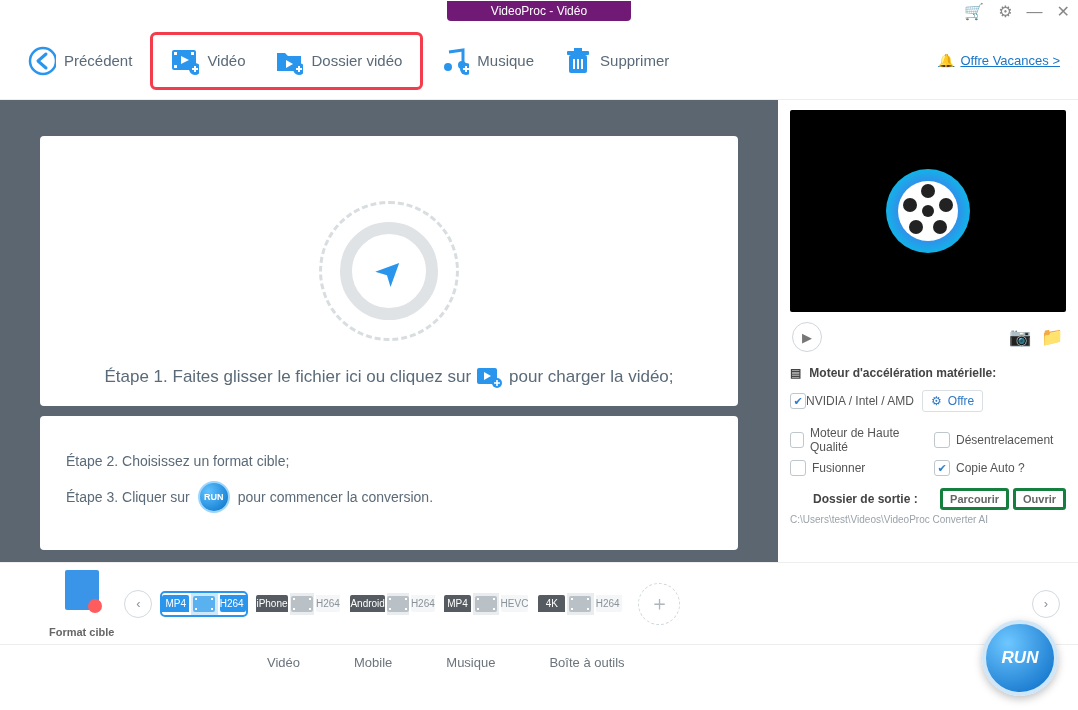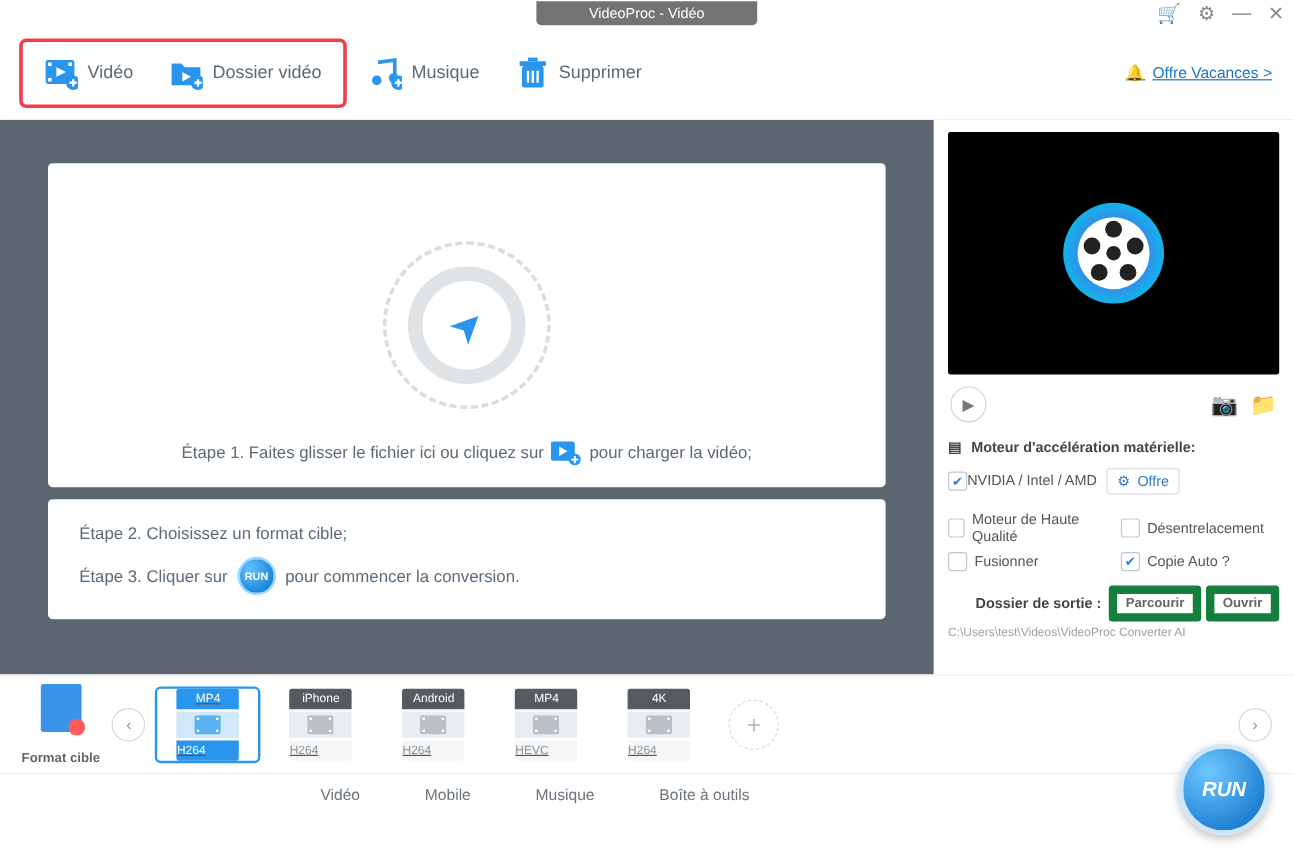--- a/index.html
+++ b/index.html
@@ -1,71 +1,71 @@
 <!DOCTYPE html>
 <html><head>
 <meta charset="utf-8">
 <style>
 * { margin:0; padding:0; box-sizing:border-box; font-family: -apple-system, "Segoe UI", Arial, sans-serif; }
 body { width:1078px; height:710px; background:#fff; color:#555; overflow:hidden; font-size:13px; }
 
 
 .titlebar { height:22px; display:flex; align-items:center; justify-content:center; position:relative; }
-.titlechip { background:#737373; color:#fff; padding:3px 44px; border-radius:0 0 4px 4px; font-size:12px; }
+.titlechip { background:#701a75; color:#fff; padding:3px 44px; border-radius:0 0 4px 4px; font-size:12px; }
 .titleright { position:absolute; right:8px; top:2px; display:flex; gap:14px; align-items:center; color:#888; }
 .titleright span { cursor:pointer; font-size:16px; }
 
 
 .toolbar { height:78px; border-bottom:1px solid #eee; display:flex; align-items:center; padding:0 16px; gap:6px; position:relative; }
 .tbtn { display:flex; align-items:center; gap:8px; padding:8px 12px; cursor:pointer; color:#5a6a78; font-size:15px; }
 .tbtn .ic { width:28px; height:28px; display:flex; align-items:center; justify-content:center; }
 .redbox { border:3px solid #f33c4c; border-radius:6px; padding:4px 6px; display:flex; gap:6px; }
 .offre { position:absolute; right:18px; color:#1a77c7; text-decoration:underline; display:flex; align-items:center; gap:6px; font-size:13px; }
 .bell { color:#ff9233; }
 
 
 .main { display:flex; height:462px; }
 .left { flex:1; background:#5b6670; position:relative; padding:36px 40px 18px; }
 .dropcard { background:#fff; border-radius:4px; height:270px; display:flex; flex-direction:column; align-items:center; justify-content:center; position:relative; overflow:hidden; }
 .dashcircle { width:140px; height:140px; border:3px dashed #d8dde0; border-radius:50%; display:flex; align-items:center; justify-content:center; }
 .innercircle { width:98px; height:98px; border:12px solid #dfe3e6; border-radius:50%; display:flex; align-items:center; justify-content:center; }
 .arrowup { color:#2a95ec; font-size:34px; transform:rotate(-45deg); }
-.step1 { position:absolute; bottom:18px; color:#5a6a78; display:flex; align-items:center; gap:6px; font-size:14px; }
-.stepcard { background:#fff; border-radius:4px; margin-top:10px; padding:14px 26px; color:#5a6a78; font-size:14px;text-align:center; }
+.step1 { position:absolute; bottom:18px; color:#5a6a78; display:flex; align-items:center; gap:6px; font-size:17px; }
+.stepcard { background:#fff; border-radius:4px; margin-top:10px; padding:31px 26px; color:#5a6a78; font-size:14px;text-align:center; }
 .stepcard .row { display:flex; align-items:center; gap:8px; padding:6px 0; }
 .runicon { width:32px; height:32px; border-radius:50%; background:radial-gradient(circle at 30% 30%,#5fc1ff,#0670c8); color:#fff; display:flex; align-items:center; justify-content:center; font-size:9px; font-weight:bold; border:2px solid #9cd6ff; }
 
 
 .right { width:300px; padding:10px 12px; display:flex; flex-direction:column; }
 .preview { background:#000; height:202px; border-radius:2px; display:flex; align-items:center; justify-content:center; }
 .filmreel { width:100px; height:100px; }
 .playerrow { display:flex; align-items:center; gap:10px; padding:10px 2px; }
 .playbtn { width:30px; height:30px; border:1px solid #cfd6db; border-radius:50%; display:flex; align-items:center; justify-content:center; cursor:pointer; color:#777; }
 .spacer { flex:1; }
 .grayic { color:#b5bbc0; font-size:18px; cursor:pointer; }
 .hwhdr { display:flex; align-items:center; gap:8px; font-weight:bold; color:#444; font-size:12px; padding:4px 0; }
 .hwrow { display:flex; align-items:center; justify-content:flex-start; gap:8px; padding:6px 0; font-size:12px; }
 .chk { width:16px; height:16px; border:1px solid #bfc7cd; border-radius:3px; display:inline-flex; align-items:center; justify-content:center; font-size:11px; color:#2a7fd4; }
 .chk.on::after { content:"✔"; }
 .optbtn { border:1px solid #d9dfe3; border-radius:3px; padding:3px 8px; display:flex; align-items:center; gap:6px; font-size:12px; cursor:pointer; color:#3079c4; }
 .optgrid { display:grid; grid-template-columns:1fr 1fr; gap:6px 12px; padding:8px 0 12px; font-size:12px; color:#555; }
 .optgrid label { display:flex; align-items:center; gap:6px; }
 .outhdr { font-weight:bold; font-size:12px; color:#444; display:flex; align-items:center;margin-left:23px; }
 .outhdr .btns { margin-left:auto; display:flex; gap:4px; }
-.smallbtn { border:7px solid #15803d; border-radius:3px; padding:2px 7px; font-size:11px; cursor:pointer; color:#666; background:#fff; }
+.smallbtn { border:3px solid #15803d; border-radius:3px; padding:2px 7px; font-size:11px; cursor:pointer; color:#666; background:#fff; }
 .outpath { font-size:10px; color:#9aa2a8; padding:4px 0 0; }
 
 
 .formats { height:82px; border-top:1px solid #eee; display:flex; align-items:center; padding:0 18px; gap:10px; position:relative; }
-.ftlabel { display:flex; flex-direction:column; align-items:center; gap:16px; cursor:pointer; }
+.ftlabel { display:flex; flex-direction:column; align-items:center; gap:16px; cursor:pointer;margin-left:31px; }
 .ftlabel .doc { width:34px; height:40px; background:#3a94e8; border-radius:2px; position:relative; }
 .ftlabel .doc::after { content:""; position:absolute; right:-3px; bottom:-3px; width:14px; height:14px; background:#ff5d5d; border-radius:50%; }
 .ftlabel span { font-size:11px; color:#666; font-weight:bold; }
 .navcirc { width:28px; height:28px; border:1px solid #d3d9dd; border-radius:50%; display:flex; align-items:center; justify-content:center; cursor:pointer; color:#8a9299; }
-.preset { width:84px; display:flex; flex-direction:column; align-items:center; gap:2px; cursor:pointer;text-decoration:underline; }
+.preset { width:84px; display:flex; flex-direction:row; align-items:center; gap:2px; cursor:pointer; }
 .preset .top { background:#555b61; color:#fff; width:52px; text-align:center; font-size:10px; padding:3px 0; border-radius:2px 2px 0 0; }
 .preset .mid { background:#e9edef; width:52px; height:22px; display:flex; align-items:center; justify-content:center; }
 .preset .bot { background:#f4f6f7; color:#8a9299; width:52px; text-align:left; font-size:10px; padding:3px 0; border-radius:0 0 2px 2px; }
 .preset.sel .top { background:#2a95ec; }
 .preset.sel .mid { background:#cfe8fb; }
 .preset.sel .bot { background:#2a95ec; color:#fff; }
 .preset.sel { outline:2px solid #2a95ec; border-radius:3px; }
 .addcirc { width:42px; height:42px; border:1px dashed #cfd6db; border-radius:50%; display:flex; align-items:center; justify-content:center; color:#aeb6bc; font-size:20px; cursor:pointer; margin-left:6px; }
 .rightnav { margin-left:auto; }
 
@@ -86,20 +86,29 @@
   <div class="titlechip">VideoProc - Vidéo</div>
   <div class="titleright">
     <span style="color:#e05a5a">🛒</span>
     <span>⚙</span>
     <span>—</span>
     <span>✕</span>
   </div>
 </div>
 
 <div class="toolbar">
+  <div class="tbtn">
+    <span class="ic">
+      <svg width="30" height="30">
+          <circle cx="15" cy="15" r="13" fill="none" stroke="#2a95ec" stroke-width="2.5"></circle>
+          <path d="M18 8 L10 15 L18 22" fill="none" stroke="#2a95ec" stroke-width="3" stroke-linecap="round" stroke-linejoin="round"></path>
+        </svg>
+    </span>
+    <span>Précédent</span>
+  </div>
 
   <div class="redbox">
     <div class="tbtn">
       <span class="ic">
         <svg width="30" height="28">
             <rect x="1" y="3" width="24" height="20" rx="2" fill="#2a95ec"></rect>
             <rect x="3" y="5" width="3" height="3" fill="#fff"></rect>
             <rect x="3" y="18" width="3" height="3" fill="#fff"></rect>
             <rect x="20" y="5" width="3" height="3" fill="#fff"></rect>
             <rect x="20" y="18" width="3" height="3" fill="#fff"></rect>

